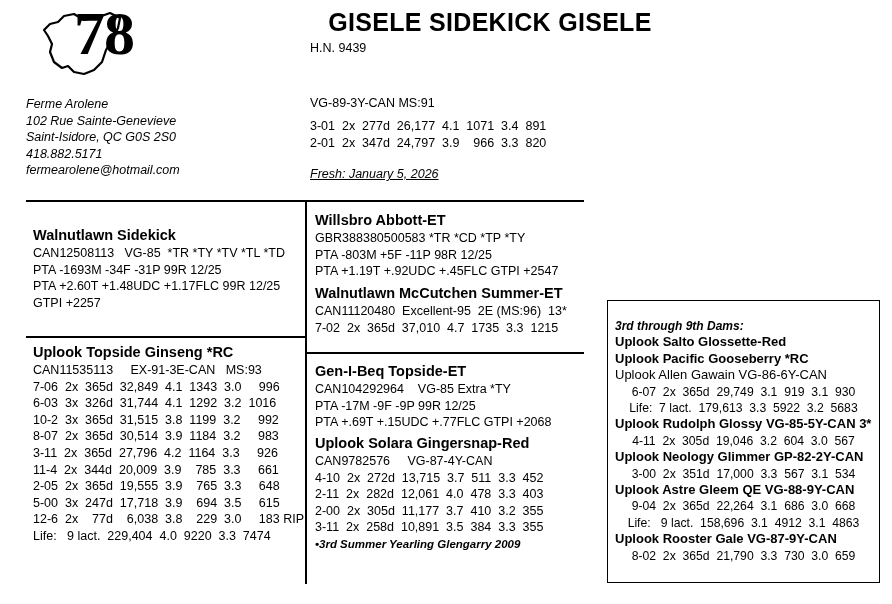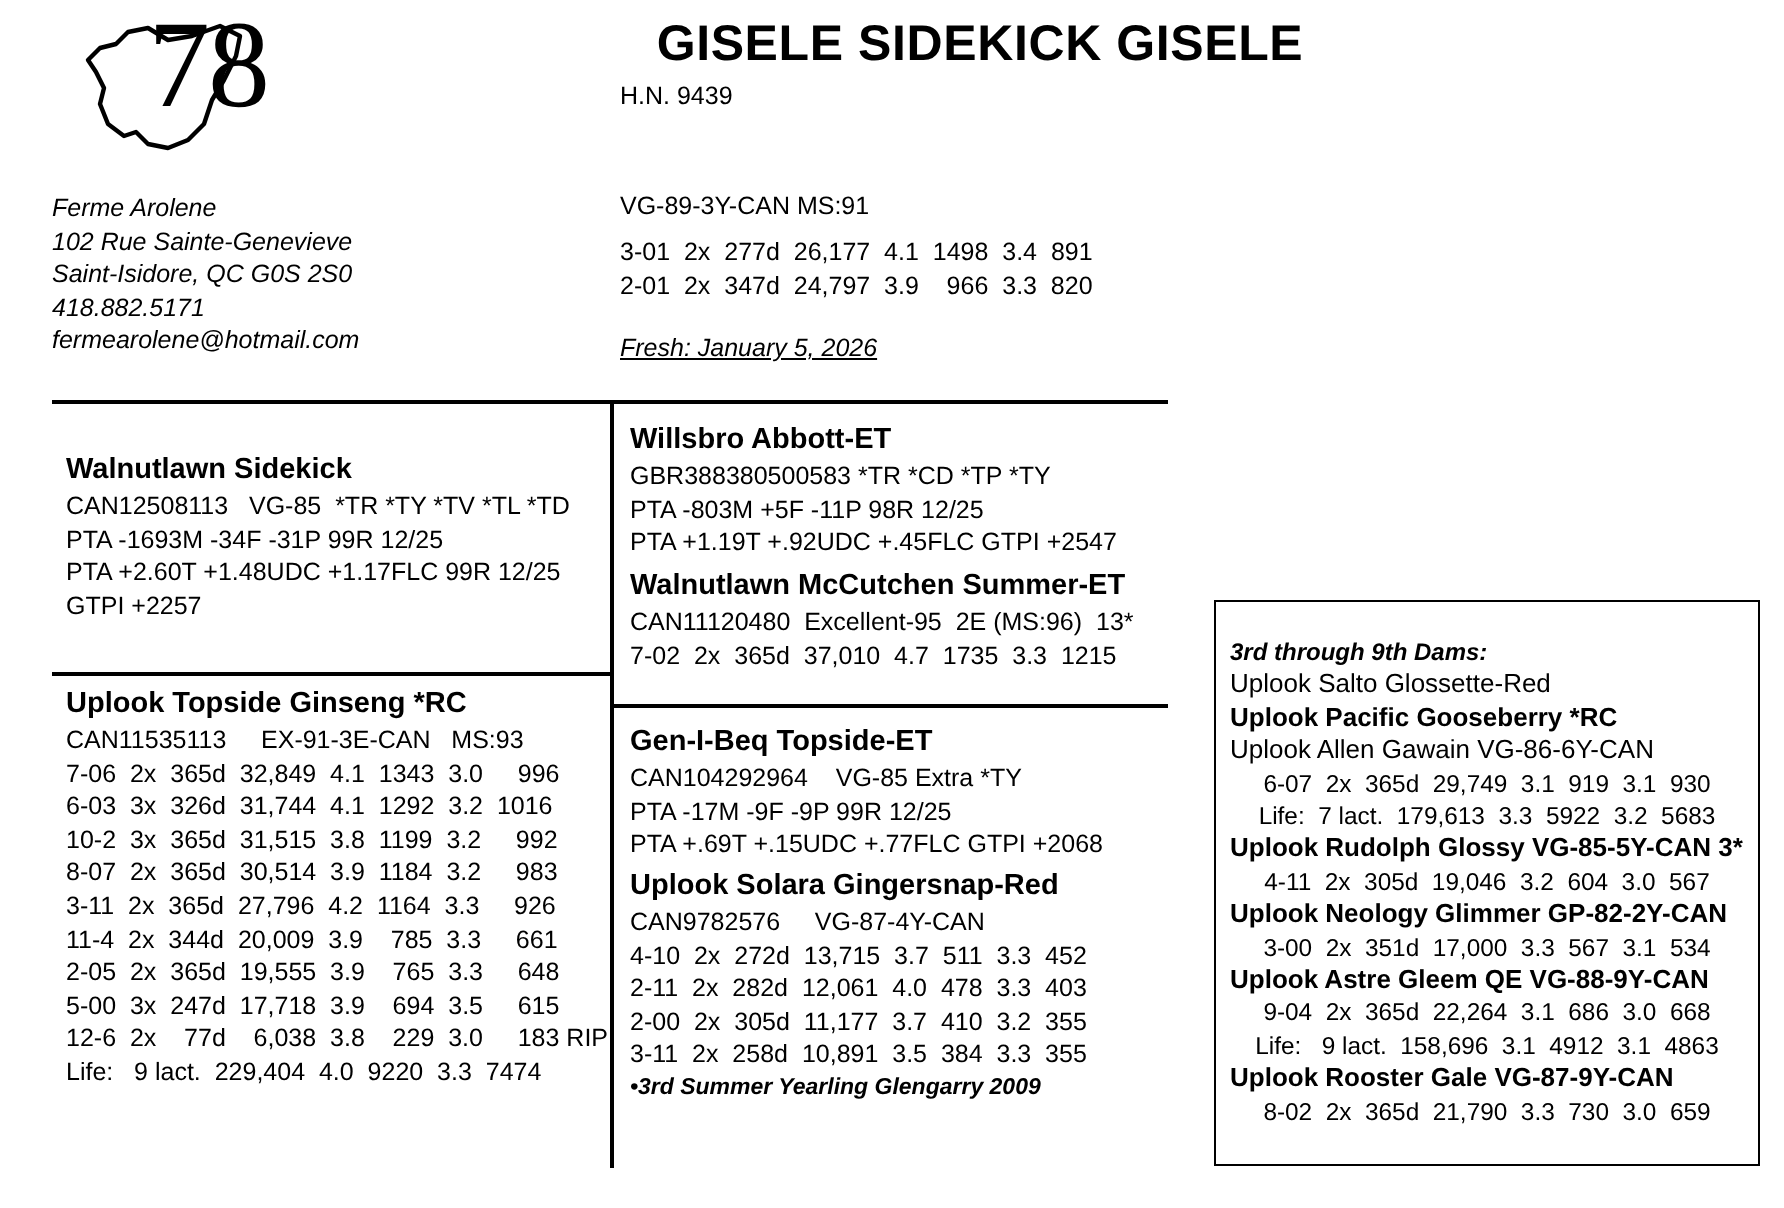--- a/index.html
+++ b/index.html
@@ -27,21 +27,21 @@
     left: 22px;
     top: 6px;
     width: 150px;
     height: 78px;
   }
   .lot-number {
     position: absolute;
     left: 52px;
     top: -4px;
     font-family: "Liberation Serif", serif;
-    font-weight: normal;
+    font-weight: bold;
     font-size: 62px;
     letter-spacing: -1px;
     line-height: 1;
   }
   .state-outline {
     position: absolute;
     left: 18px;
     top: 4px;
   }
 
@@ -170,21 +170,21 @@
     <div>fermearolene@hotmail.com</div>
   </div>
 
   <div class="animal-title">GISELE SIDEKICK GISELE</div>
   <div class="animal-reg">
     <div>H.N. 9439</div>
   </div>
   <div class="animal-index">
     <div>VG-89-3Y-CAN   MS:91</div>
     <div style="height:6px"></div>
-    <div style="white-space:pre">3-01  2x  277d  26,177  4.1  1498  3.4  891</div>
+    <div style="white-space:pre">3-01  2x  277d  26,177  4.1  1071  3.4  891</div>
     <div style="white-space:pre">2-01  2x  347d  24,797  3.9    966  3.3  820</div>
   </div>
   <div class="fresh">Fresh:  January 5, 2026</div>
 
   <div class="rule" style="left:26px; top:200px; width:558px; height:2px;"></div>
   <div class="rule" style="left:305px; top:202px; width:2px; height:382px;"></div>
   <div class="rule" style="left:26px; top:336px; width:279px; height:2px;"></div>
   <div class="rule" style="left:307px; top:352px; width:277px; height:2px;"></div>
 
   <div class="ped" style="left:33px; top:226px; width:270px;">
@@ -236,21 +236,21 @@
     <span class="line">4-10  2x  272d  13,715  3.7  511  3.3  452</span>
     <span class="line">2-11  2x  282d  12,061  4.0  478  3.3  403</span>
     <span class="line">2-00  2x  305d  11,177  3.7  410  3.2  355</span>
     <span class="line">3-11  2x  258d  10,891  3.5  384  3.3  355</span>
     <span class="note">•3rd Summer Yearling Glengarry 2009</span>
   </div>
 
   <div class="dam-box">
     <span class="hdr">3rd through 9th Dams:</span>
 
-    <span class="name" style="font-weight:normal">Uplook Salto Glossette-Red</span>
+    <span class="name" style="font-weight:bold">Uplook Salto Glossette-Red</span>
 
     <span class="name">Uplook Pacific Gooseberry *RC</span>
 
     <span class="name" style="font-weight:normal">Uplook Allen Gawain VG-86-6Y-CAN</span>
     <span class="line">6-07  2x  365d  29,749  3.1  919  3.1  930</span>
     <span class="line">Life:  7 lact.  179,613  3.3  5922  3.2  5683</span>
 
     <span class="name">Uplook Rudolph Glossy VG-85-5Y-CAN 3*</span>
     <span class="line">4-11  2x  305d  19,046  3.2  604  3.0  567</span>
 

